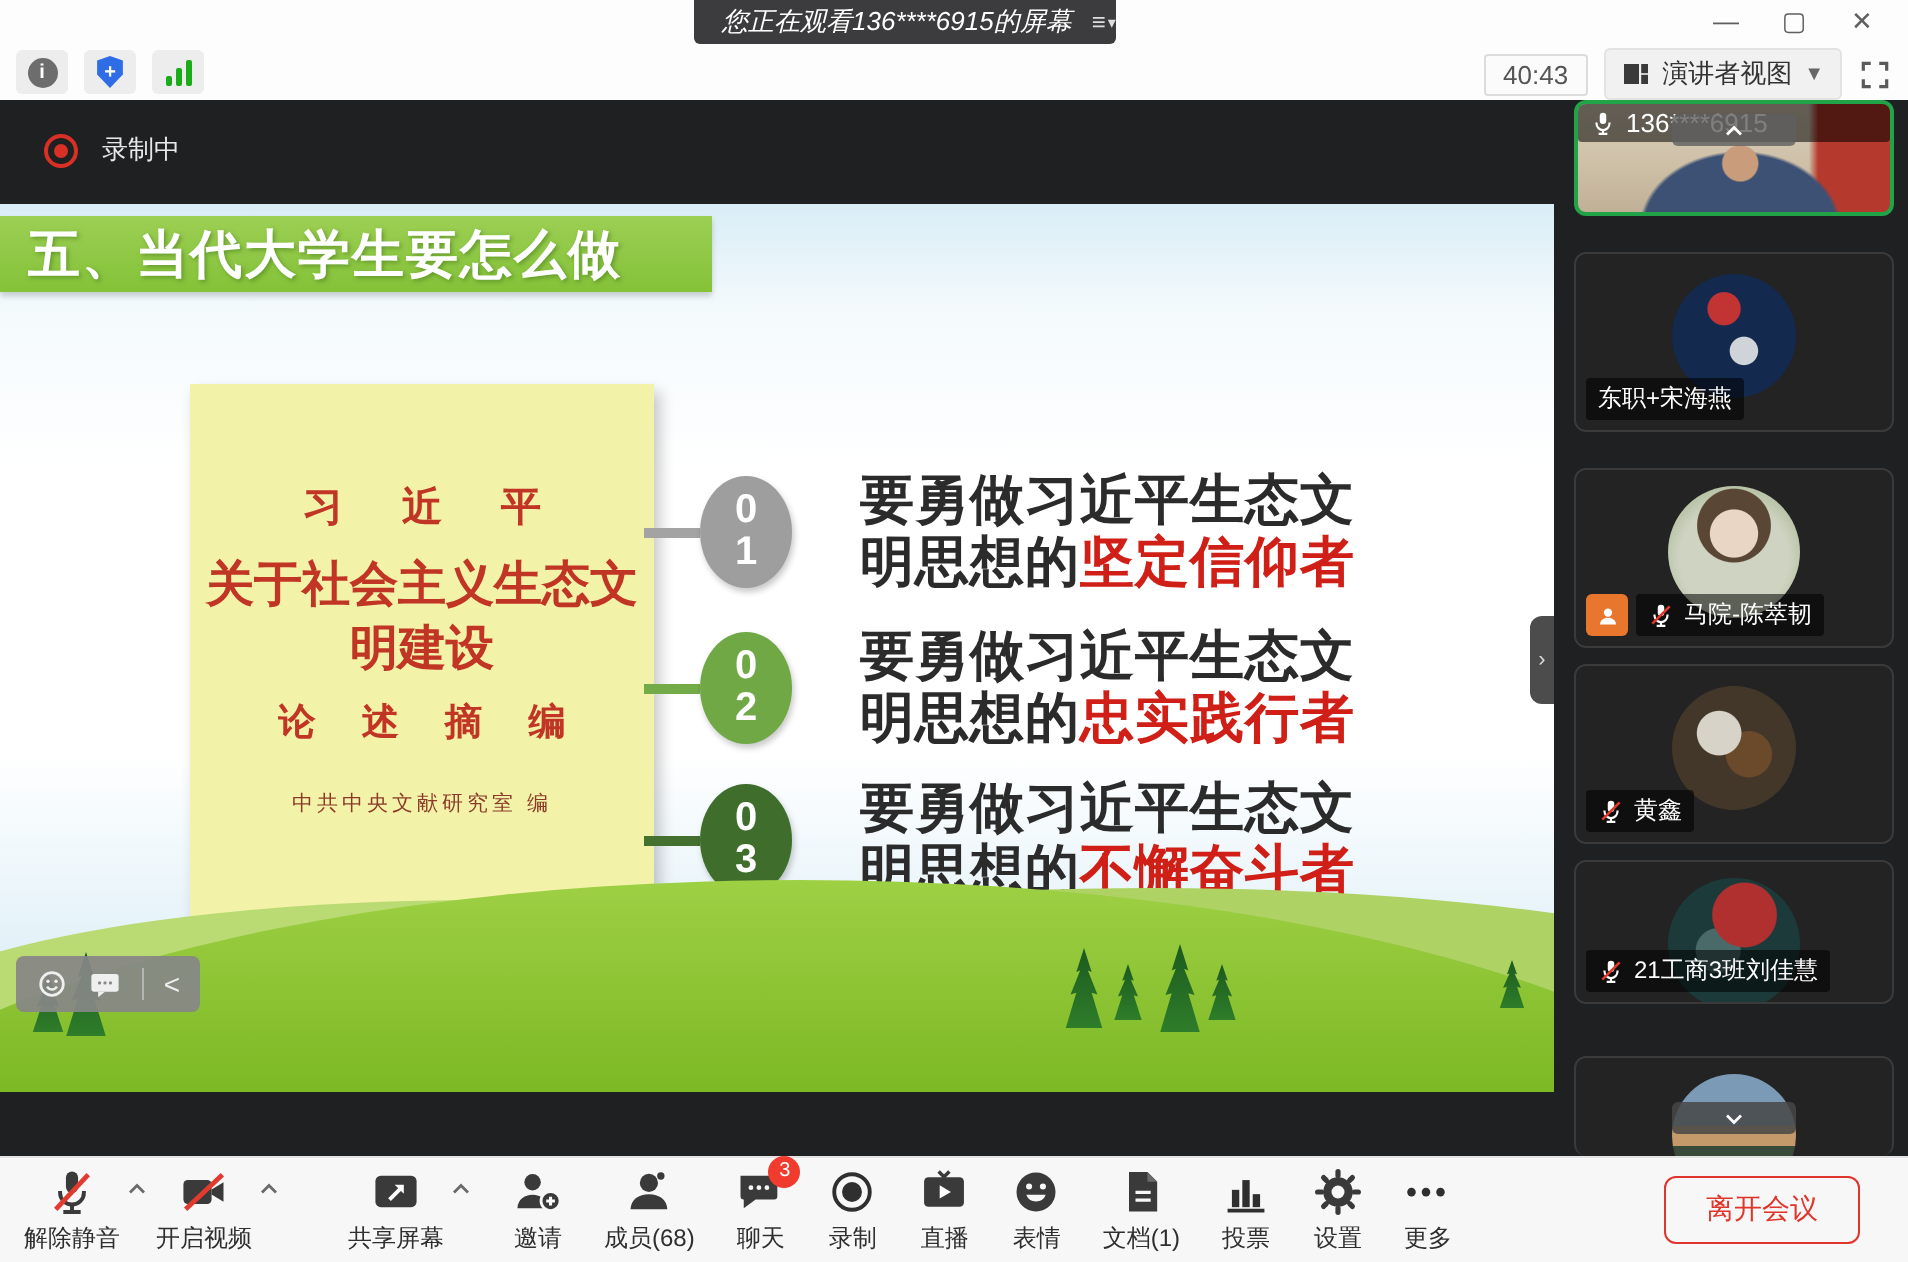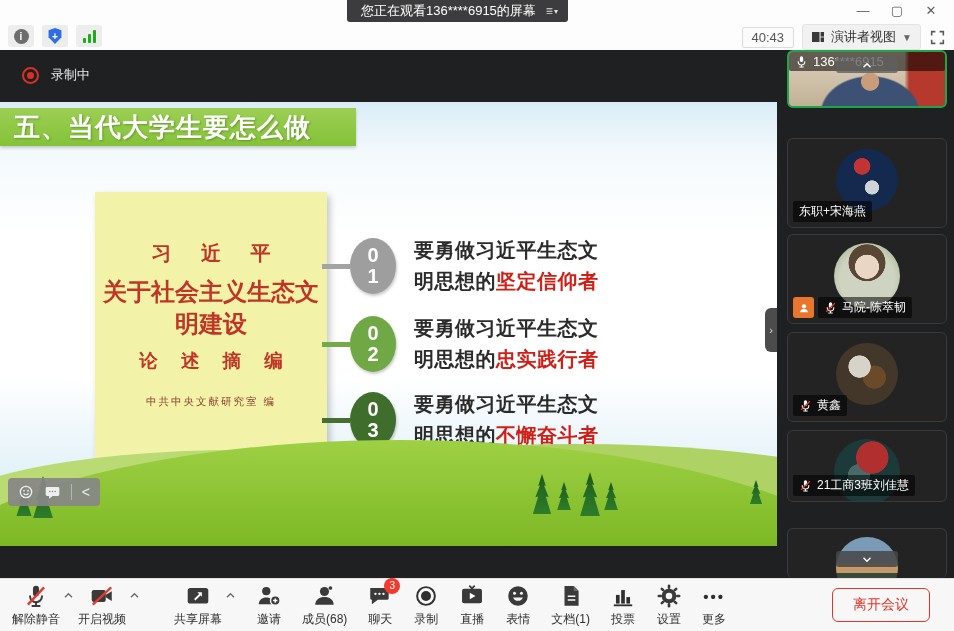--- a/index.html
+++ b/index.html
@@ -2,21 +2,21 @@
 <html><head>
 <meta charset="utf-8">
 <style>
   html,body{margin:0;padding:0;background:#dfe1e5;}
   .app{position:relative;width:954px;height:631px;overflow:hidden;
        font-family:"Liberation Sans","DejaVu Sans",sans-serif;background:#fff;
        -webkit-font-smoothing:antialiased;}
   
   .titlebar{position:absolute;top:0;left:0;width:954px;height:22px;background:#fdfdfd;border-bottom:1px solid #ececec;}
   .tooltip-pill{position:absolute;top:0;left:347px;height:22px;background:#3c3c3e;color:#fff;
-    display:flex;align-items:center;gap:10px;padding:0 10px 0 14px;font-size:13px;border-radius:0 0 3px 3px;}
+    display:flex;align-items:center;gap:10px;padding:0 0 0 14px;font-size:13px;border-radius:0 0 3px 3px;font-style:italic;}
   .tooltip-menu{color:#ddd;font-size:12px;cursor:pointer;display:flex;align-items:center;gap:1px;}
   .win-controls{position:absolute;top:0;right:6px;height:22px;display:flex;align-items:center;}
   .win-btn{width:34px;text-align:center;color:#5f5f5f;font-size:13px;line-height:22px;cursor:pointer;}
   
   .menubar{position:absolute;top:22px;left:0;width:954px;height:28px;background:#fdfdfd;}
   .mb-left{position:absolute;left:8px;top:3px;display:flex;gap:8px;}
   .mb-ic{width:26px;height:22px;background:#ededed;border-radius:3px;display:flex;align-items:center;justify-content:center;cursor:pointer;}
   .info-circ{width:15px;height:15px;border-radius:50%;background:#6d6d6d;color:#fff;font-size:10px;font-weight:700;
     display:flex;align-items:center;justify-content:center;}
   .shield{width:14px;height:16px;background:#2e6de6;clip-path:polygon(50% 0%,96% 14%,96% 58%,50% 100%,4% 58%,4% 14%);
@@ -48,21 +48,21 @@
   .bk3{margin-top:8px;color:#c13525;font-size:18.5px;font-weight:700;letter-spacing:9px;text-indent:9px;}
   .bk-ed{margin-top:22px;color:#8a3b28;font-size:10.5px;letter-spacing:2px;}
   .bk-pub{position:absolute;bottom:18px;left:0;right:0;color:#4a4a4a;font-size:9px;letter-spacing:2px;}
   .point{position:absolute;left:322px;display:flex;align-items:center;}
   .p-conn{width:28px;height:5px;}
   .p-circle{width:46px;height:56px;border-radius:50%;display:flex;flex-direction:column;align-items:center;justify-content:center;
     color:#fff;font-weight:700;font-size:20px;line-height:21px;box-shadow:1px 2px 3px rgba(0,0,0,.22);}
   .p1 .p-conn{background:#a3a3a3;} .p1 .p-circle{background:#9e9e9e;}
   .p2 .p-conn{background:#74ab49;} .p2 .p-circle{background:#6fa845;}
   .p3 .p-conn{background:#457130;} .p3 .p-circle{background:#3f6d2c;}
-  .p-text{margin-left:18px;font-size:20px;font-weight:700;color:#2b2b2b;line-height:31px;letter-spacing:.5px;}
+  .p-text{margin-left:34px;font-size:27px;font-weight:700;color:#2b2b2b;line-height:31px;letter-spacing:.5px;}
   .p-red{color:#cf1f16;}
   .hill-back{position:absolute;bottom:-44px;left:-70px;width:620px;height:140px;background:#bada74;border-radius:50%;}
   .hill-back2{position:absolute;bottom:-48px;right:-160px;width:720px;height:150px;background:#aed264;border-radius:50%;}
   .hill-main{position:absolute;bottom:-74px;left:-110px;width:1020px;height:180px;
     background:linear-gradient(180deg,#9ed044 0%,#7cb824 60%,#6aa81c 100%);border-radius:50% 50% 0 0/95% 95% 0 0;}
   .tree{position:absolute;background:linear-gradient(180deg,#1c5a1f,#2e7d2a);
     clip-path:polygon(50% 0,66% 30%,58% 28%,78% 58%,66% 56%,88% 100%,12% 100%,34% 56%,22% 58%,42% 28%,34% 30%);}
   .float-bar{position:absolute;left:8px;top:376px;width:92px;height:28px;background:rgba(135,135,135,.92);
     border-radius:4px;display:flex;align-items:center;justify-content:space-evenly;color:#eee;}
   .float-div{width:1px;height:16px;background:#b5b5b5;}
@@ -272,21 +272,21 @@
           <svg width="13" height="13" viewBox="0 0 24 24">
               <rect x="9" y="2.5" width="6" height="10.5" rx="3" fill="#fff"></rect>
               <path d="M6 11.5v1a6 6 0 0 0 12 0v-1" stroke="#fff" stroke-width="2" fill="none"></path>
               <path d="M12 18.5V22M8 22h8" stroke="#fff" stroke-width="2"></path>
             </svg>
           <span>136****6915</span>
         </span>
 
       </div>
 
-      <div class="tile" style="top:88px;height:90px;text-decoration:underline;">
+      <div class="tile" style="top:76px;height:90px;text-decoration:underline;">
         <span class="avatar av2"></span>
         <div class="name-row">
             <span class="name-pill">
               <span>东职+宋海燕</span>
             </span>
           </div>
       </div>
 
       <div class="tile" style="top:184px;height:90px;">
         <span class="avatar av3"></span>

